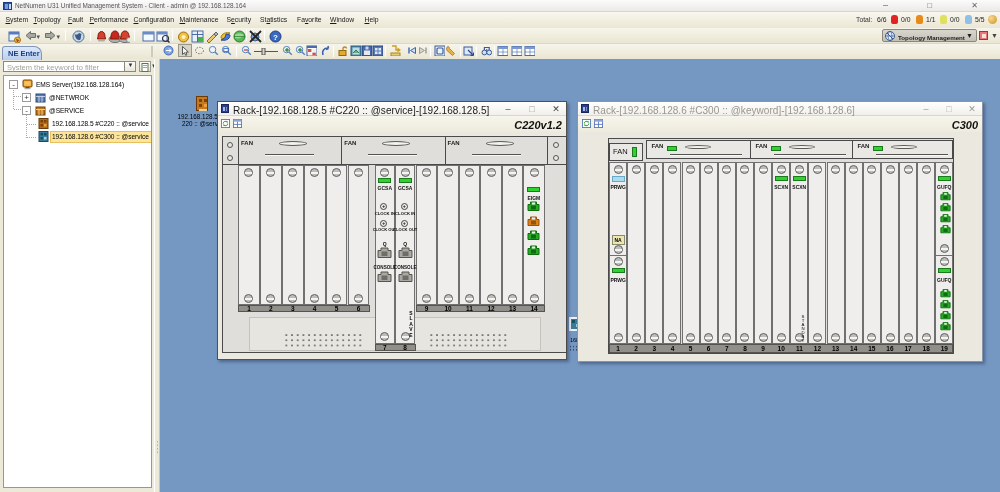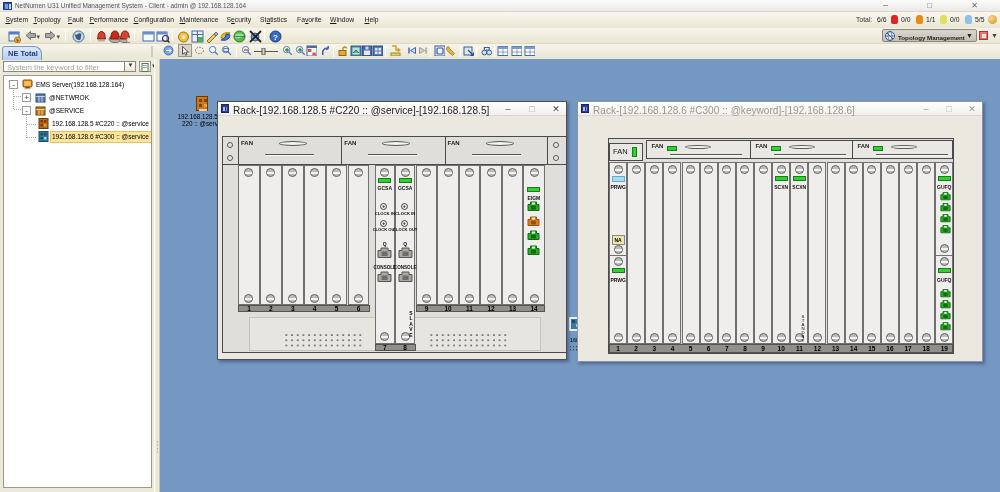--- a/index.html
+++ b/index.html
@@ -306,21 +306,21 @@
       </svg>
 <svg class="abs" style="left:523.5px;top:1px;" width="11" height="11" viewBox="0 0 11 11">
         <rect x="1" y="1.5" width="10" height="9" fill="#fff" stroke="#4a6aa8"></rect>
         <rect x="1" y="1.5" width="10" height="2.5" fill="#7a9ad0"></rect>
         <line x1="1" y1="7" x2="11" y2="7" stroke="#4a6aa8" stroke-width=".6"></line>
         <line x1="6" y1="4" x2="6" y2="10.5" stroke="#4a6aa8" stroke-width=".6"></line>
       </svg>
 </div>
 <div class="abs" id="lpanel">
 <div class="abs" id="netab">
-        <span>NE Total</span>
+        <span>NE Enter</span>
       </div>
 <div class="abs" id="filter">
         <span class="ph">System the keyword to filter</span>
         <div class="db">
           <span class="abs" style="left:2.5px;top:0px;font-size:6px;color:#333;">▼</span>
         </div>
       </div>
 <div class="abs" style="left:139px;top:2px;width:12px;height:11px;background:linear-gradient(#fdfdf8,#e8e5d6);border:1px solid #9a988c;">
         <svg class="abs" style="left:1px;top:1px;" width="9" height="9" viewBox="0 0 9 9">
           <rect x="1" y="0.5" width="6" height="8" fill="#fff" stroke="#557755"></rect>
@@ -402,20 +402,34 @@
 <div class="win" style="left:217px;top:101px;width:350px;height:259px;border:1px solid #50504e;">
 <div class="wtitle">
         <div class="abs" style="left:3px;top:2px;width:8px;height:9px;background:#2a3f8c;border:1px solid #18255e;">
           <div class="abs" style="left:1px;top:1.5px;width:1.5px;height:4px;background:#a8b8e8;"></div>
           <div class="abs" style="left:3.5px;top:1.5px;width:1.5px;height:4px;background:#7a90d0;"></div>
         </div>
         <span class="txt" style="color:#1a1a1a;">Rack-[192.168.128.5 #C220 :: @service]-[192.168.128.5]</span>
         <span class="wbtn" style="left:285px;">–</span>
         <span class="wbtn" style="left:309px;color:#999;">□</span>
         <span class="wbtn" style="left:333px;">✕</span>
+      </div>
+<div class="wtb">
+        <svg class="abs" style="left:3px;top:3px;" width="9" height="9" viewBox="0 0 10 10">
+          <rect x=".5" y=".5" width="9" height="9" fill="#fff" stroke="#5a78b8"></rect>
+          <path d="M2.5 5 a2.5 2.5 0 0 1 4.5-1.5 M7.5 5 a2.5 2.5 0 0 1-4.5 1.5" fill="none" stroke="#2a9a2a" stroke-width="1.1"></path>
+          <path d="M7 2 L7.6 3.9 L5.8 3.6 Z M3 8 L2.4 6.1 L4.2 6.4 Z" fill="#2a9a2a"></path>
+        </svg>
+        <svg class="abs" style="left:15px;top:3px;" width="9" height="9" viewBox="0 0 10 10">
+          <rect x=".5" y=".5" width="9" height="9" fill="#fff" stroke="#5a78b8"></rect>
+          <rect x=".5" y=".5" width="9" height="2.5" fill="#8aa4d8"></rect>
+          <line x1="5" y1="3" x2="5" y2="9.5" stroke="#5a78b8"></line>
+          <line x1=".5" y1="6" x2="9.5" y2="6" stroke="#5a78b8"></line>
+        </svg>
+        <span class="wver">C220v1.2</span>
       </div>
 <div class="rack" style="left:4px;top:34px;width:345px;height:217px;">
 <div class="abs" style="left:0;top:0;width:343px;height:28px;border-bottom:1px solid #4a4a4a;"></div>
         <div class="abs" style="left:15px;top:0;width:1px;height:28px;background:#4a4a4a;"></div>
         <div class="abs" style="left:324px;top:0;width:1px;height:28px;background:#4a4a4a;"></div>
         <div class="abs" style="left:4px;top:4.5px;width:6px;height:6px;border:1px solid #555;border-radius:50%;background:#e8e8e4;"></div>
         <div class="abs" style="left:330px;top:4.5px;width:6px;height:6px;border:1px solid #555;border-radius:50%;background:#e8e8e4;"></div>
         <div class="abs" style="left:4px;top:17.5px;width:6px;height:6px;border:1px solid #555;border-radius:50%;background:#e8e8e4;"></div>
         <div class="abs" style="left:330px;top:17.5px;width:6px;height:6px;border:1px solid #555;border-radius:50%;background:#e8e8e4;"></div>
         <div class="fanlbl" style="left:18px;top:3px;">FAN</div>
@@ -621,20 +635,34 @@
 <div class="win" style="left:577px;top:101px;width:406px;height:261px;border:1px solid #8a96a8;">
 <div class="wtitle">
         <div class="abs" style="left:3px;top:2px;width:8px;height:9px;background:#2a3f8c;border:1px solid #18255e;">
           <div class="abs" style="left:1px;top:1.5px;width:1.5px;height:4px;background:#a8b8e8;"></div>
           <div class="abs" style="left:3.5px;top:1.5px;width:1.5px;height:4px;background:#7a90d0;"></div>
         </div>
         <span class="txt" style="color:#9a968e;">Rack-[192.168.128.6 #C300 :: @keyword]-[192.168.128.6]</span>
         <span class="wbtn" style="left:343px;color:#9a9a9a;">–</span>
         <span class="wbtn" style="left:366px;color:#b0b0b0;">□</span>
         <span class="wbtn" style="left:389px;color:#9a9a9a;">✕</span>
+      </div>
+<div class="wtb">
+        <svg class="abs" style="left:4px;top:3px;" width="9" height="9" viewBox="0 0 10 10">
+          <rect x=".5" y=".5" width="9" height="9" fill="#fff" stroke="#5a78b8"></rect>
+          <path d="M2.5 5 a2.5 2.5 0 0 1 4.5-1.5 M7.5 5 a2.5 2.5 0 0 1-4.5 1.5" fill="none" stroke="#2a9a2a" stroke-width="1.1"></path>
+          <path d="M7 2 L7.6 3.9 L5.8 3.6 Z M3 8 L2.4 6.1 L4.2 6.4 Z" fill="#2a9a2a"></path>
+        </svg>
+        <svg class="abs" style="left:16px;top:3px;" width="9" height="9" viewBox="0 0 10 10">
+          <rect x=".5" y=".5" width="9" height="9" fill="#fff" stroke="#5a78b8"></rect>
+          <rect x=".5" y=".5" width="9" height="2.5" fill="#8aa4d8"></rect>
+          <line x1="5" y1="3" x2="5" y2="9.5" stroke="#5a78b8"></line>
+          <line x1=".5" y1="6" x2="9.5" y2="6" stroke="#5a78b8"></line>
+        </svg>
+        <span class="wver">C300</span>
       </div>
 <div class="rack" style="left:30px;top:36px;width:346px;height:216px;">
 <div class="fansec" style="left:0;top:3.5px;width:34px;height:18px;"></div>
         <div class="abs" style="left:4px;top:7.5px;font-size:7.5px;color:#111;">FAN</div>
         <div class="abs" style="left:23.4px;top:8px;width:5px;height:10px;background:#2fd32f;border:1px solid #1b7a1b;"></div>
         <div class="fansec" style="left:37.4px;top:0.5px;width:307px;height:19px;"></div>
         <div class="fanlbl" style="left:42.4px;top:3.5px;">FAN</div>
         <div class="led" style="left:58.4px;top:6.5px;width:10px;"></div>
         <div class="fel" style="left:76.4px;top:6px;width:26px;height:4px;"></div>
         <div class="fline" style="left:61.4px;top:14.5px;width:72px;"></div>

